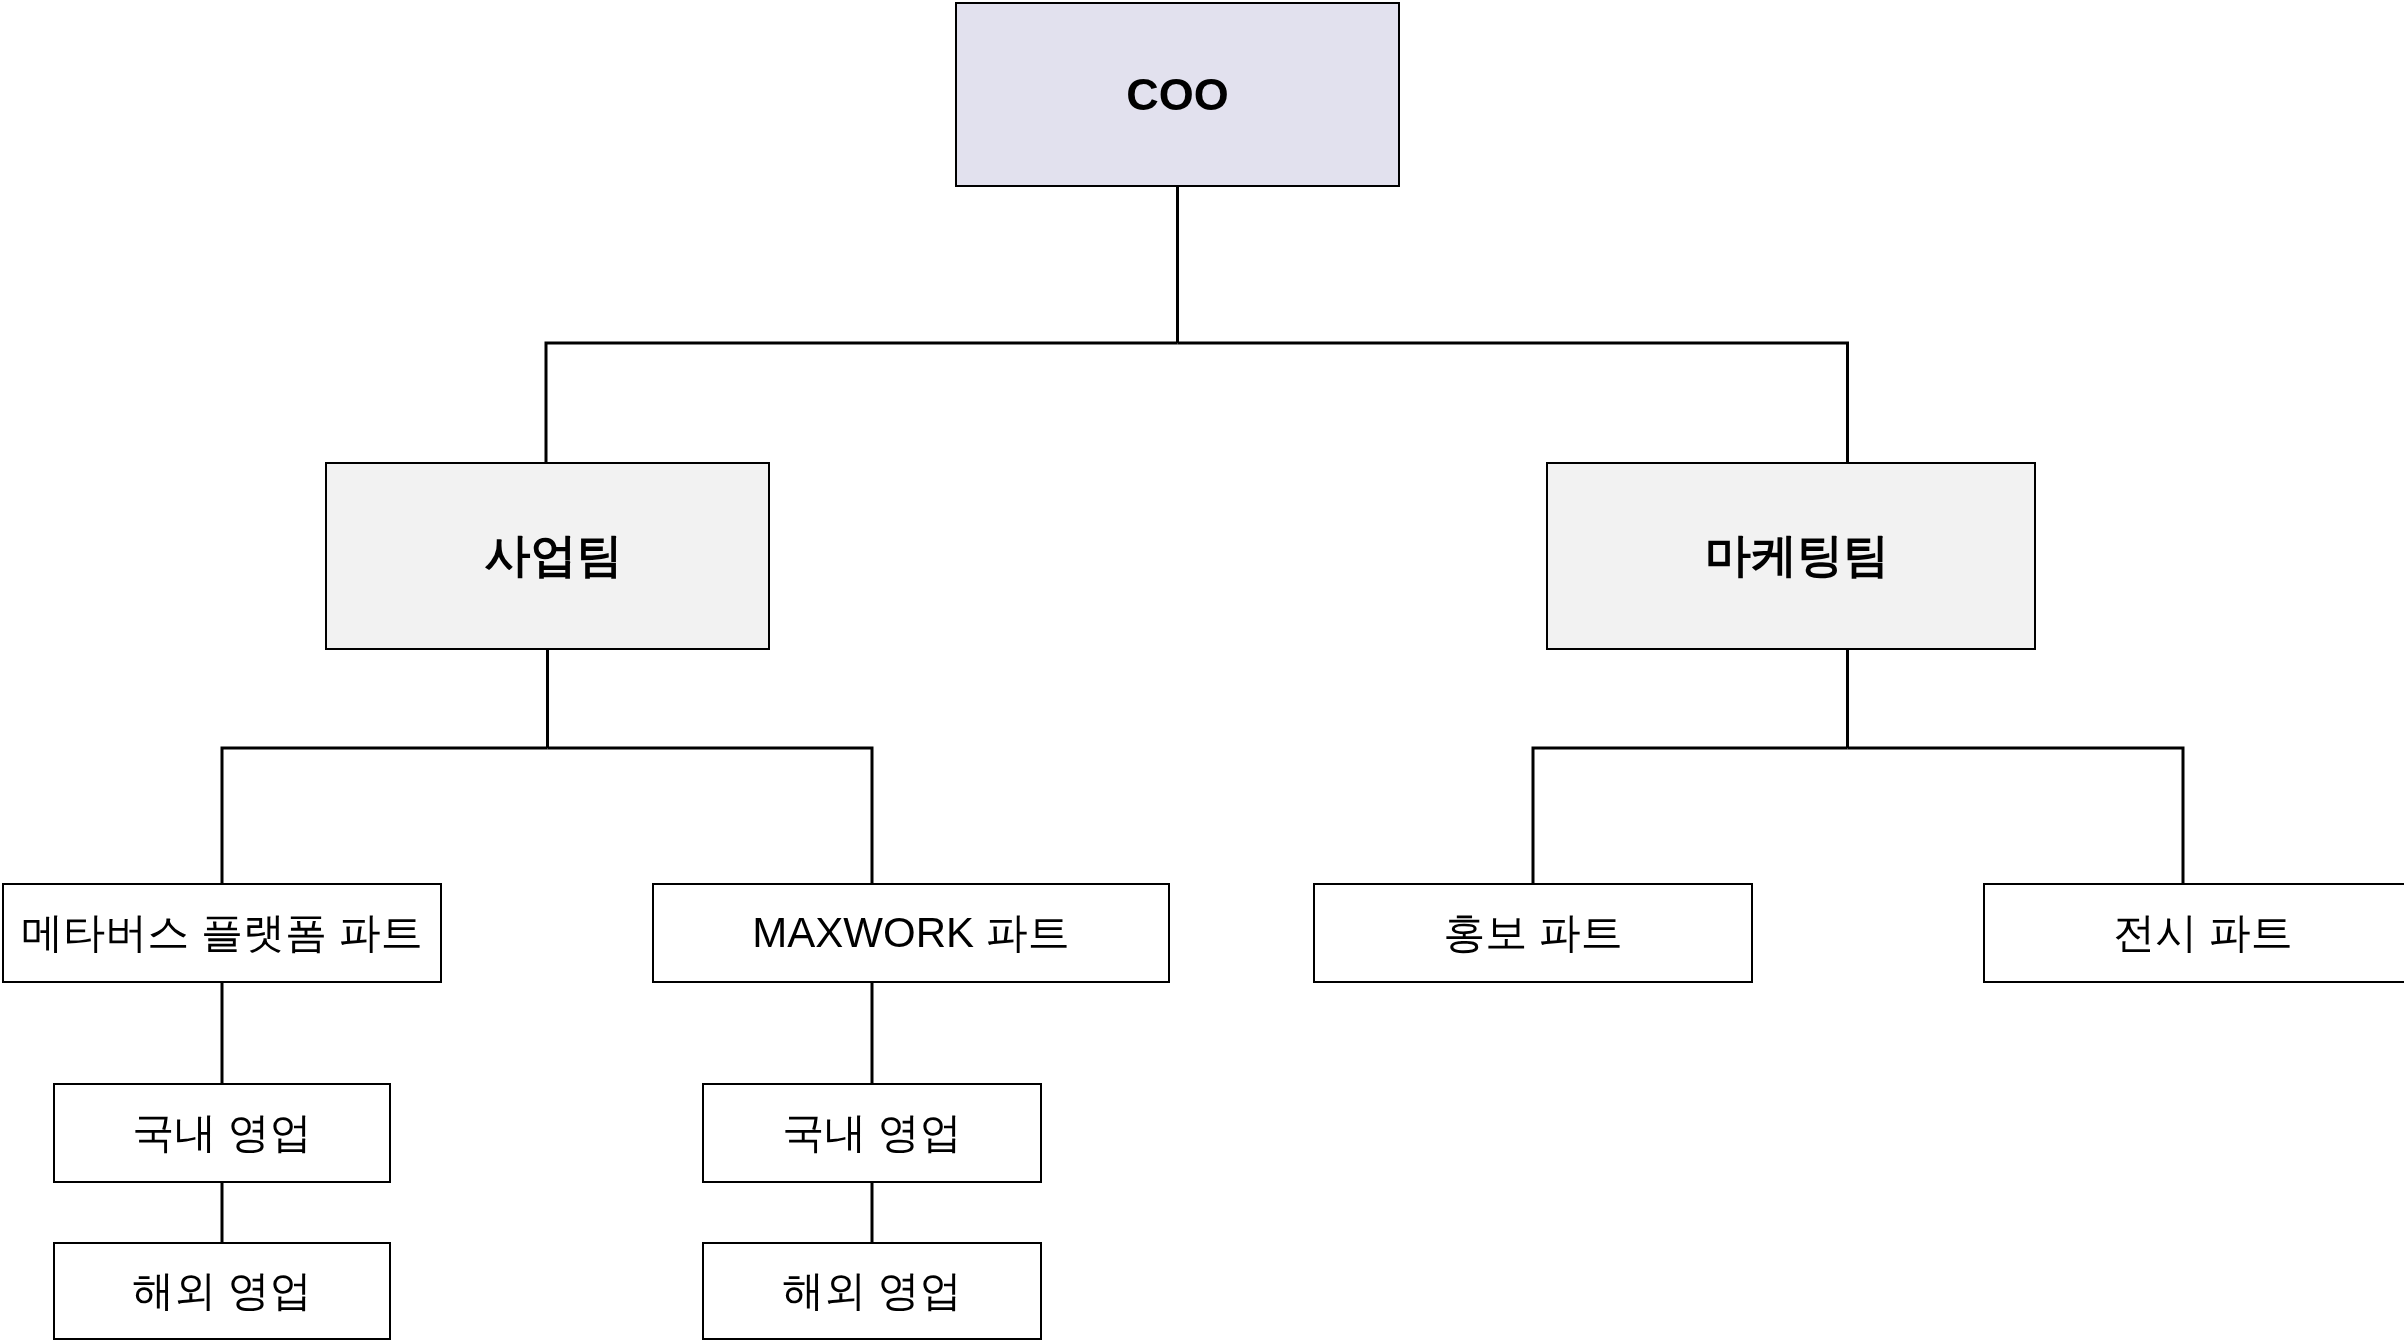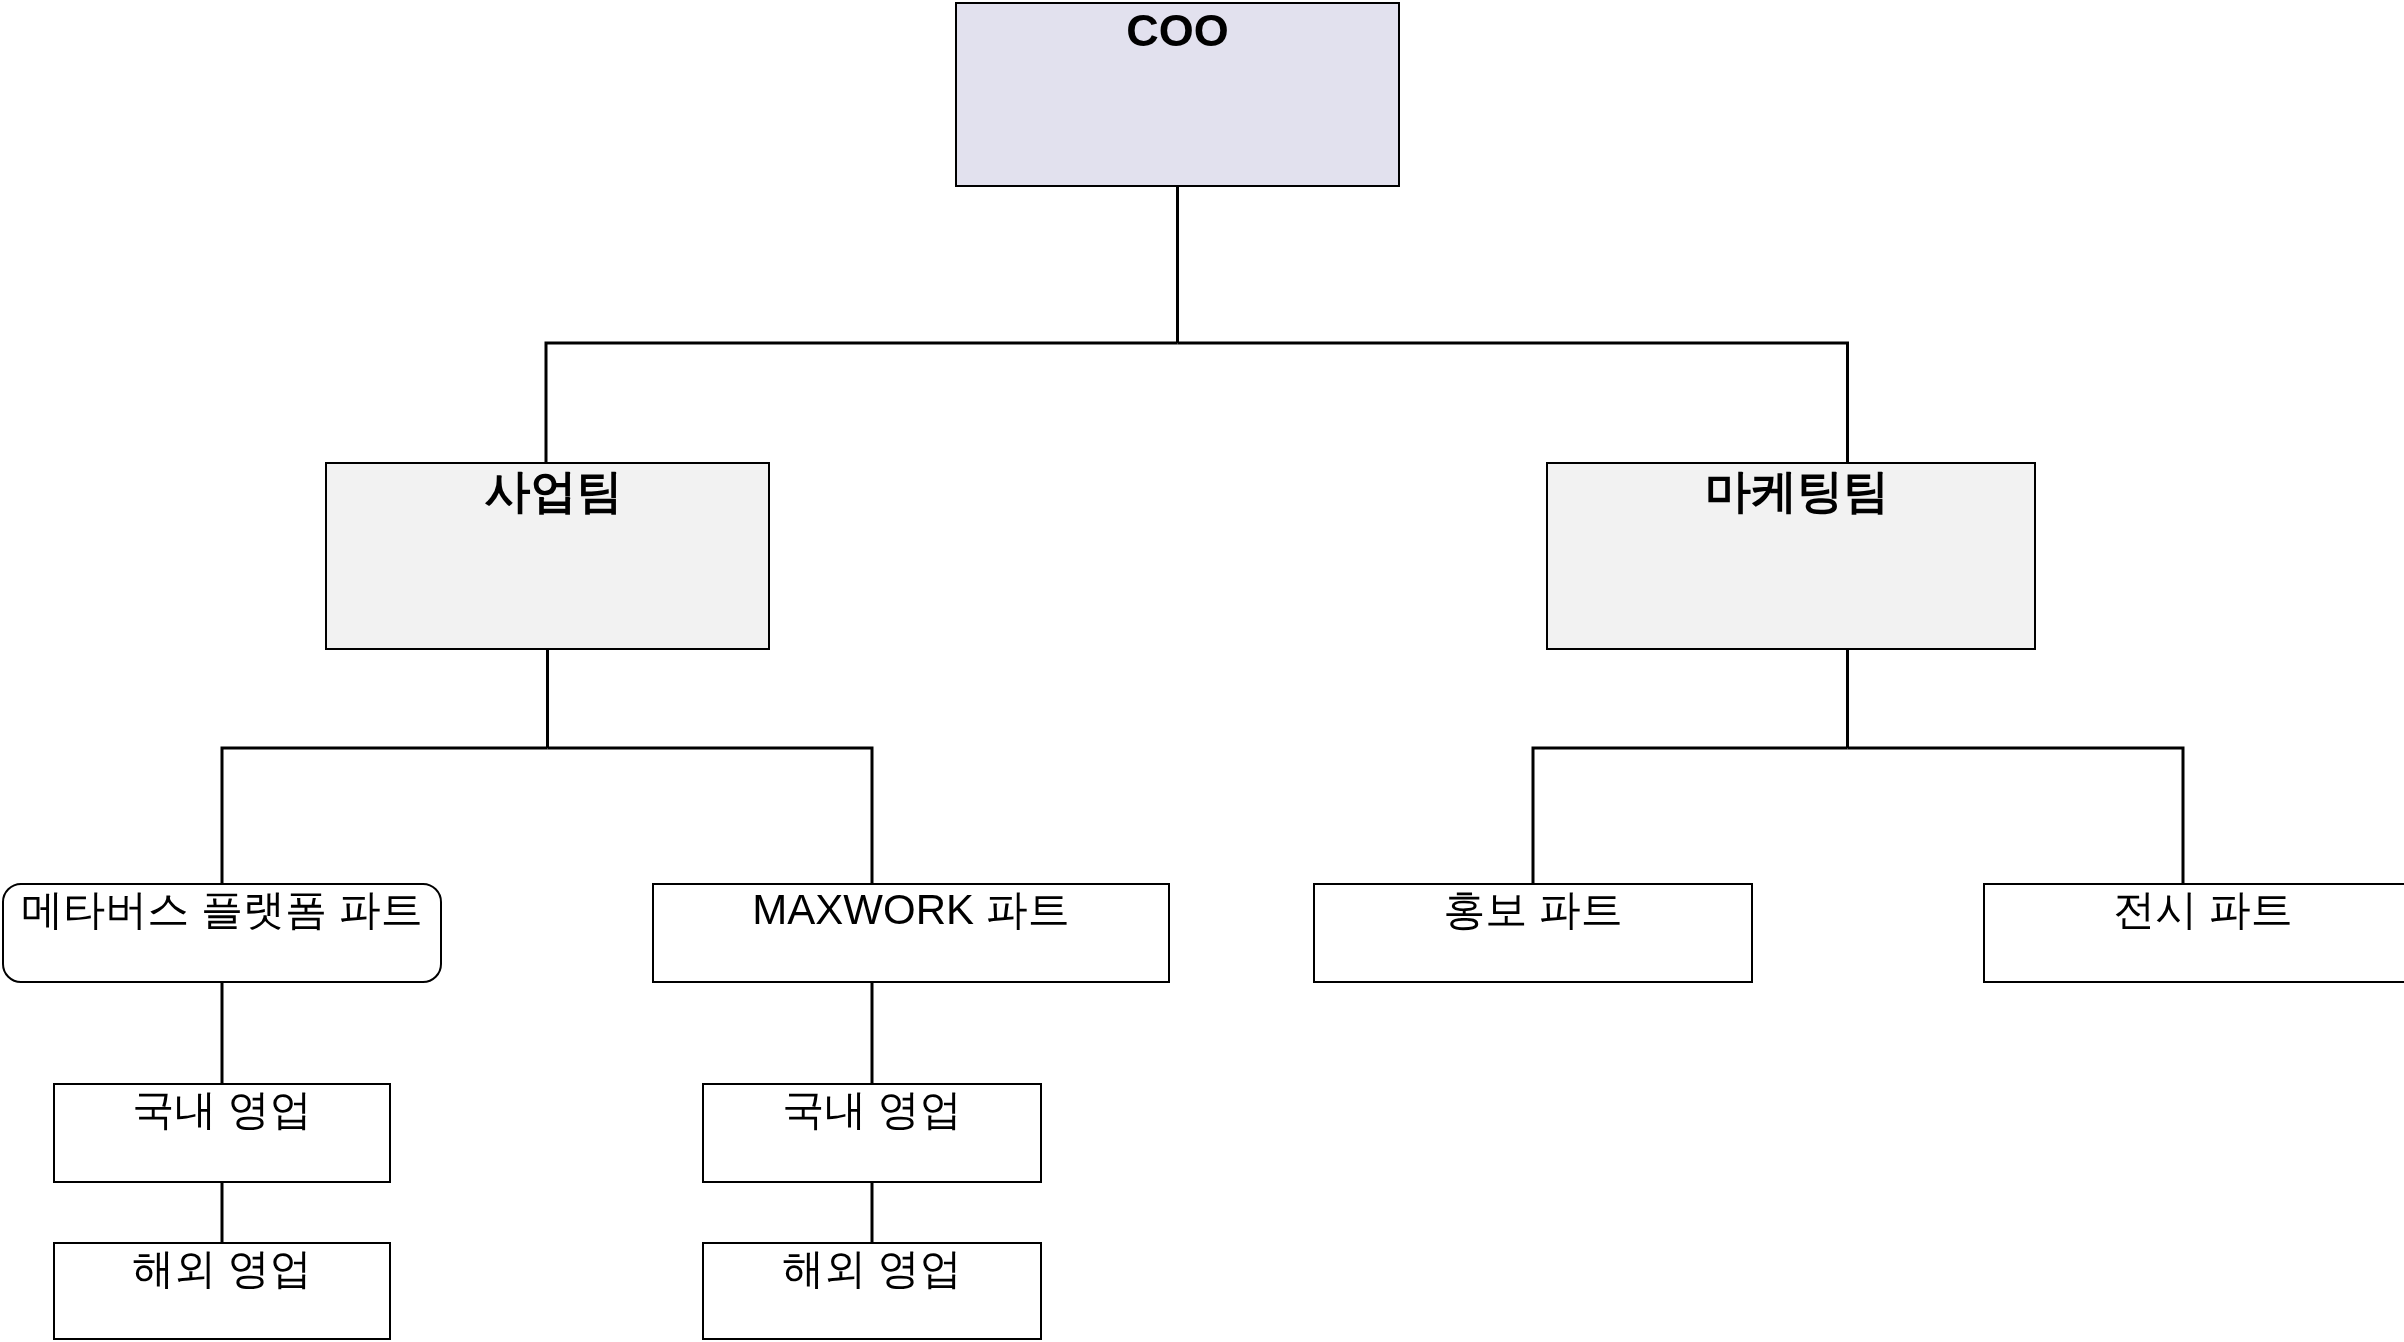--- a/index.html
+++ b/index.html
@@ -25,21 +25,21 @@
   .connectors polyline {
     fill: none;
     stroke: var(--line, #000000);
     stroke-width: 3;
   }
   .node {
     position: absolute;
     box-sizing: border-box;
     border: 2px solid var(--line, #000000);
     display: flex;
-    align-items: flex-start;
+    align-items: center;
     justify-content: center;
     text-align: center;
     color: var(--text, #000000);
     line-height: 1.2;
   }
   .lvl-root {
     background: var(--coo-fill, #e2e1ee);
     font-weight: bold;
     font-size: 45px;
   }
@@ -81,21 +81,21 @@
   </div>
 
   <div class="node lvl-team" style="left:325px; top:462px; width:445px; height:188px;">
     <span>사업팀</span>
   </div>
 
   <div class="node lvl-team" style="left:1546px; top:462px; width:490px; height:188px;">
     <span>마케팅팀</span>
   </div>
 
-  <div class="node lvl-part" style="left:2px; top:883px; width:440px; height:100px;border-radius:19px;">
+  <div class="node lvl-part" style="left:2px; top:883px; width:440px; height:100px;">
     <span>메타버스 플랫폼 파트</span>
   </div>
 
   <div class="node lvl-part" style="left:652px; top:883px; width:518px; height:100px;">
     <span>MAXWORK 파트</span>
   </div>
 
   <div class="node lvl-part" style="left:1313px; top:883px; width:440px; height:100px;">
     <span>홍보 파트</span>
   </div>

